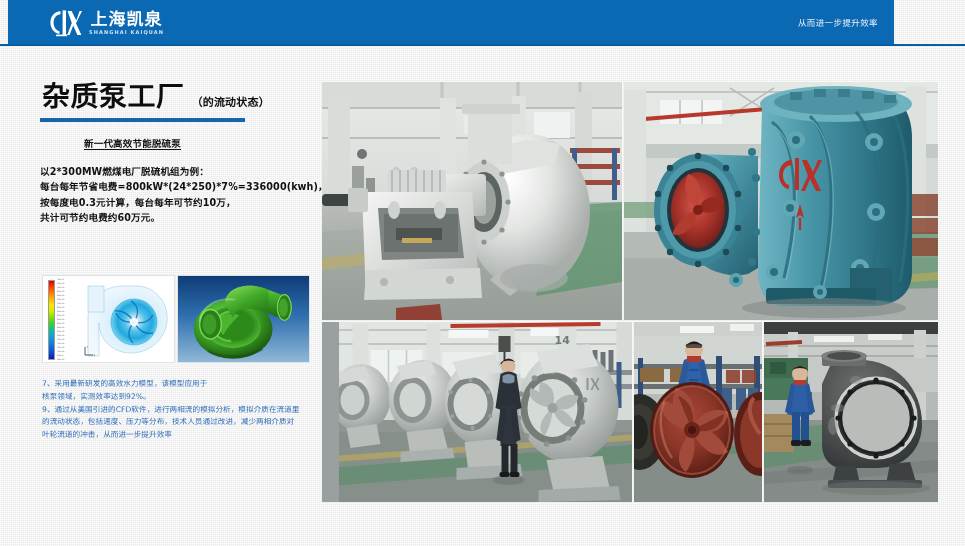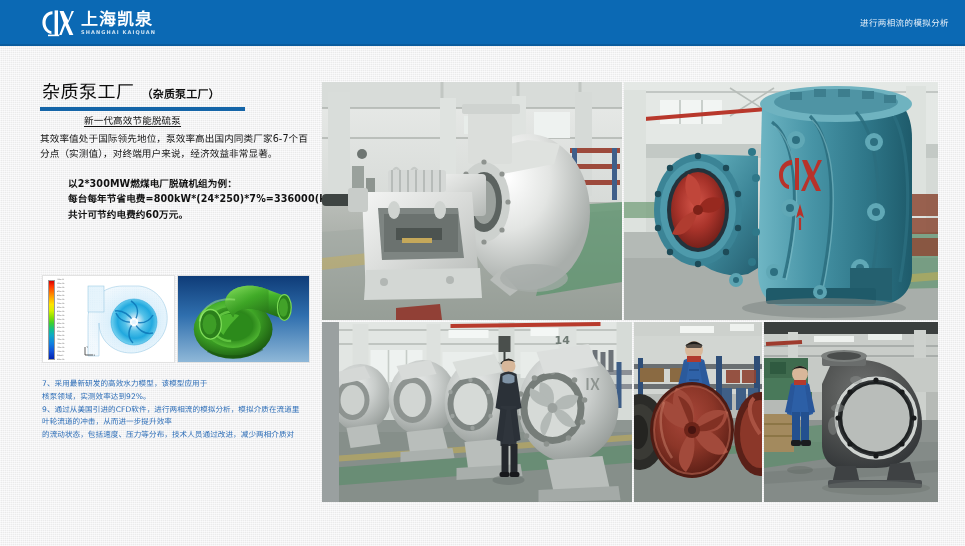--- a/index.html
+++ b/index.html
@@ -24,23 +24,24 @@
     width: 965px; height: 546px;
     background:
       repeating-linear-gradient(0deg, rgba(255,255,255,.55) 0 1px, rgba(0,0,0,.012) 1px 2px),
       repeating-linear-gradient(90deg, rgba(255,255,255,.5) 0 1px, rgba(0,0,0,.01) 1px 2px),
       #efeff0;
   }
 
   
   #header {
     position: absolute;
-    left: 0; top: 0;
-    width: 965px; height: 44px;
+    left: 8px; top: 0;
+    width: 886px; height: 44px;
     background: #0b69b4;
+    text-align: center;
   }
   #header-underline {
     position: absolute;
     left: 0; top: 44px;
     width: 965px; height: 2px;
     background: #0a5c9e;
   }
 
   .logo-wrap {
     position: absolute;
@@ -96,42 +97,42 @@
     height: 420px;
   }
 
   #page-title-row {
     display: flex;
     align-items: baseline;
     gap: 7px;
     padding-left: 2px;
   }
   #page-title {
-    font-size: 18px;
-    font-weight: normal;
+    font-size: 28px;
+    font-weight: bold;
     color: #0d0d0d;
     letter-spacing: .5px;
     line-height: 1.1;
   }
   #page-subtitle {
     font-size: 11px;
     font-weight: bold;
     color: #111111;
     letter-spacing: .2px;
   }
   #title-rule {
     margin-top: 5px;
     width: 205px; height: 4px;
     background: #1565a8;
   }
 
   #section-heading {
-    margin-top: 2px;
+    margin-top: 14px;
     font-size: 9.5px;
-    font-weight: normal;
+    font-weight: bold;
     color: #111111;
     text-decoration: underline;
     text-underline-offset: 2px;
     letter-spacing: .2px;
     padding-left: 44px;
   }
 
   .body-para {
     margin-top: 5px;
     font-size: 9.6px;
@@ -140,21 +141,20 @@
     letter-spacing: .1px;
   }
   #example-block { margin-top: 14px; }
   #example-block .body-line {
     font-size: 9.6px;
     font-weight: bold;
     color: #111111;
     line-height: 1.62;
     letter-spacing: .1px;
     white-space: nowrap;
-    margin-left: 28px;
   }
 
   
   #figure-row {
     position: absolute;
     left: 2px; top: 193px;
     display: flex;
     gap: 2px;
   }
 
@@ -251,38 +251,38 @@
           <path d="M19.6 3.0 L23.6 3.0 L28.3 12.4 L31.6 3.0 L34.0 3.0 L28.0 15.2 L33.4 27.0 L29.4 27.0 L25.2 17.6 L21.6 27.0 L19.2 27.0 L23.8 15.0 Z" fill="#ffffff"></path>
           <path d="M8.0 26.6 L19.2 26.6 L19.2 28.2 L8.0 28.2 Z" fill="#ffffff"></path>
         </svg>
       </span>
       <span class="logo-cn">
         <span class="logo-cn-main">上海凯泉</span>
         <span class="logo-cn-sub">SHANGHAI KAIQUAN</span>
       </span>
     </div>
 
-    <div id="header-slogan">进行两相流的模拟分析</div>
+    <div id="header-slogan">从而进一步提升效率</div>
   </div>
   <div id="header-underline"></div>
 
   <div id="left-col">
 
     <div id="page-title-row">
       <span id="page-title">杂质泵工厂</span>
-      <span id="page-subtitle">（杂质泵工厂）</span>
+      <span id="page-subtitle">（的流动状态）</span>
     </div>
     <div id="title-rule"></div>
 
     <div id="section-heading">新一代高效节能脱硫泵</div>
-    <div class="body-para">其效率值处于国际领先地位，泵效率高出国内同类厂家6-7个百分点（实测值），对终端用户来说，经济效益非常显著。</div>
 
     <div id="example-block">
       <div class="body-line">以2*300MW燃煤电厂脱硫机组为例：</div>
       <div class="body-line">每台每年节省电费=800kW*(24*250)*7%=336000(kwh)，</div>
+      <div class="body-line">按每度电0.3元计算，每台每年可节约10万，</div>
       <div class="body-line">共计可节约电费约60万元。</div>
     </div>
 
     <div id="figure-row">
 
       <div class="fig" id="cfd-contour">
         <div id="cfd-colorbar"></div>
         <div class="cb-ticks">
           <span>1.00e+01</span>
           <span>9.50e+00</span>
@@ -400,22 +400,22 @@
           <path d="M22 46 C24 30 40 22 58 24" fill="none" stroke="#a6ef80" stroke-width="2" opacity=".5"></path>
           <path d="M30 76 C44 84 70 84 86 74" fill="none" stroke="#164c0d" stroke-width="2.4" opacity=".45"></path>
         </svg>
       </div>
     </div>
 
     <div id="notes">
       <div class="note-line">7、采用最新研发的高效水力模型，该模型应用于</div>
       <div class="note-line">核泵领域，实测效率达到92%。</div>
       <div class="note-line">9、通过从美国引进的CFD软件，进行两相流的模拟分析，模拟介质在流道里</div>
+      <div class="note-line">的流动状态，包括速度、压力等分布，技术人员通过改进，减少两相介质对</div>
       <div class="note-line">叶轮流道的冲击，从而进一步提升效率</div>
-      <div class="note-line">的流动状态，包括速度、压力等分布，技术人员通过改进，减少两相介质对</div>
     </div>
   </div>
 
   <div id="photo-grid">
 
     <div class="photo" id="photo-pump-white">
       <svg viewBox="0 0 300 238" preserveAspectRatio="xMidYMid slice" aria-hidden="true">
         <defs>
           <linearGradient id="wkFloor" x1="0" y1="0" x2="0" y2="1">
             <stop offset="0%" stop-color="#b9bdb8"></stop>

